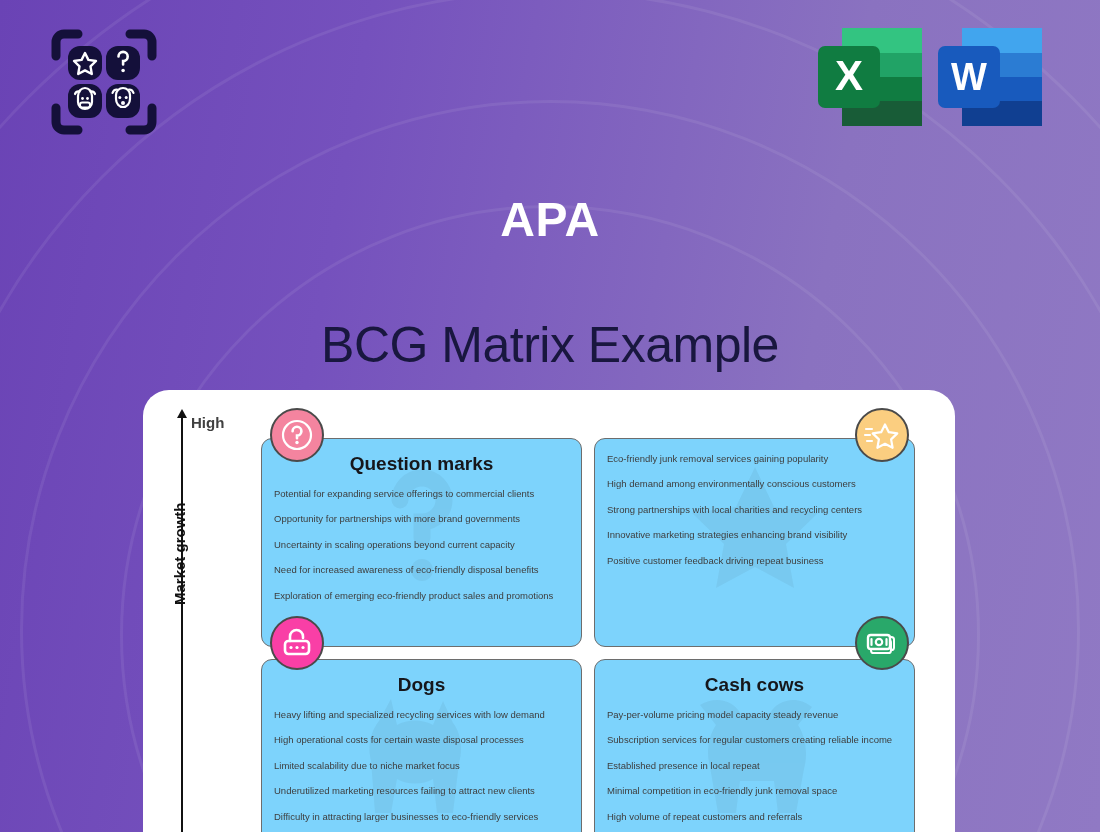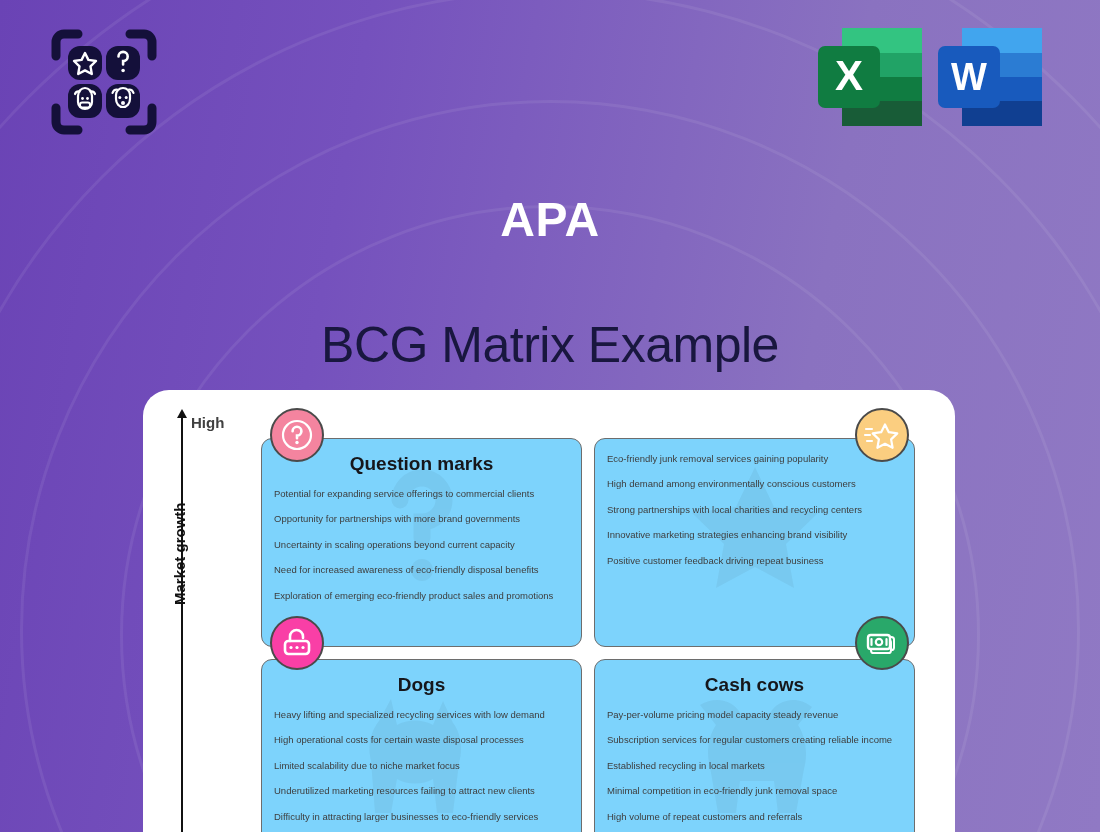--- a/index.html
+++ b/index.html
@@ -251,21 +251,21 @@
         <div class="watermark">
           <svg viewBox="0 0 170 140" width="170" height="140">
             <path d="M30 26 c16 -10 34 -4 40 8 l30 0 c8 -14 28 -18 42 -6 l-14 18 c8 12 10 30 6 44
                      l-8 44 -18 0 -4 -32 -34 0 -4 32 -18 0 -8 -46 c-4 -14 -2 -30 6 -42 z" fill="#222"></path>
           </svg>
         </div>
         <div class="quad-title">Cash cows</div>
         <ul>
           <li>Pay-per-volume pricing model capacity steady revenue</li>
           <li>Subscription services for regular customers creating reliable income</li>
-          <li>Established recycling in local markets</li>
+          <li>Established presence in local repeat</li>
           <li>Minimal competition in eco-friendly junk removal space</li>
           <li>High volume of repeat customers and referrals</li>
         </ul>
       </div>
 
     </div>
   </div>
 
   <div class="badge badge-qm">
     <svg viewBox="0 0 40 40" width="40" height="40">

